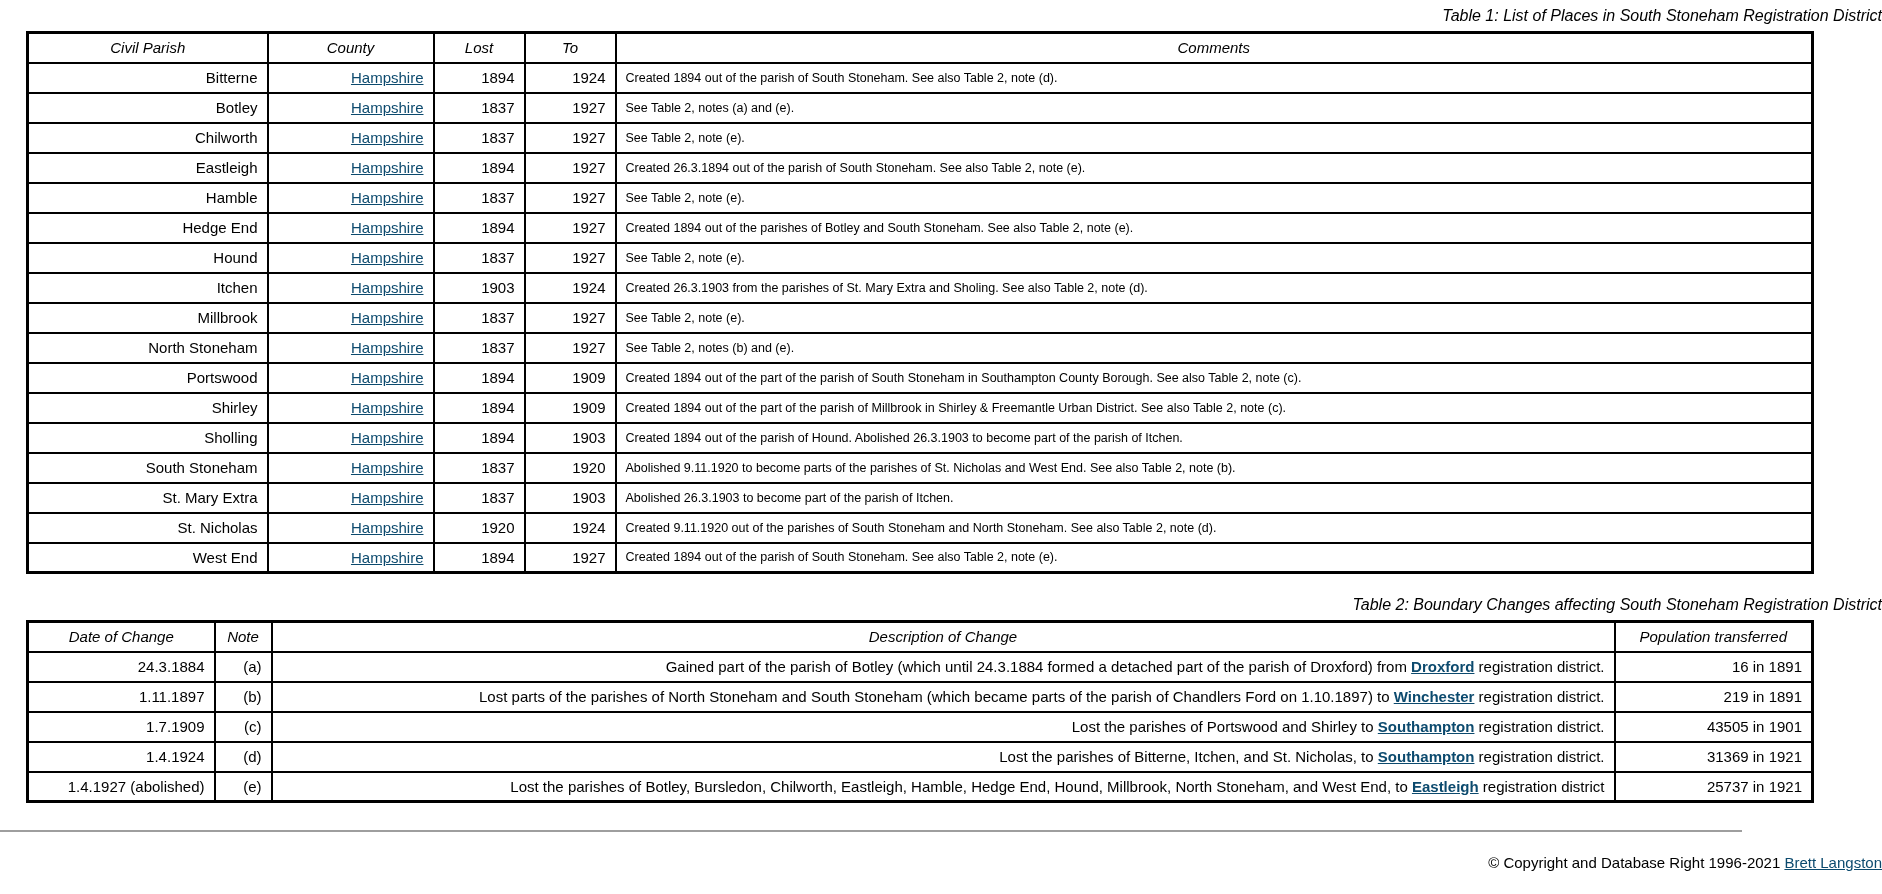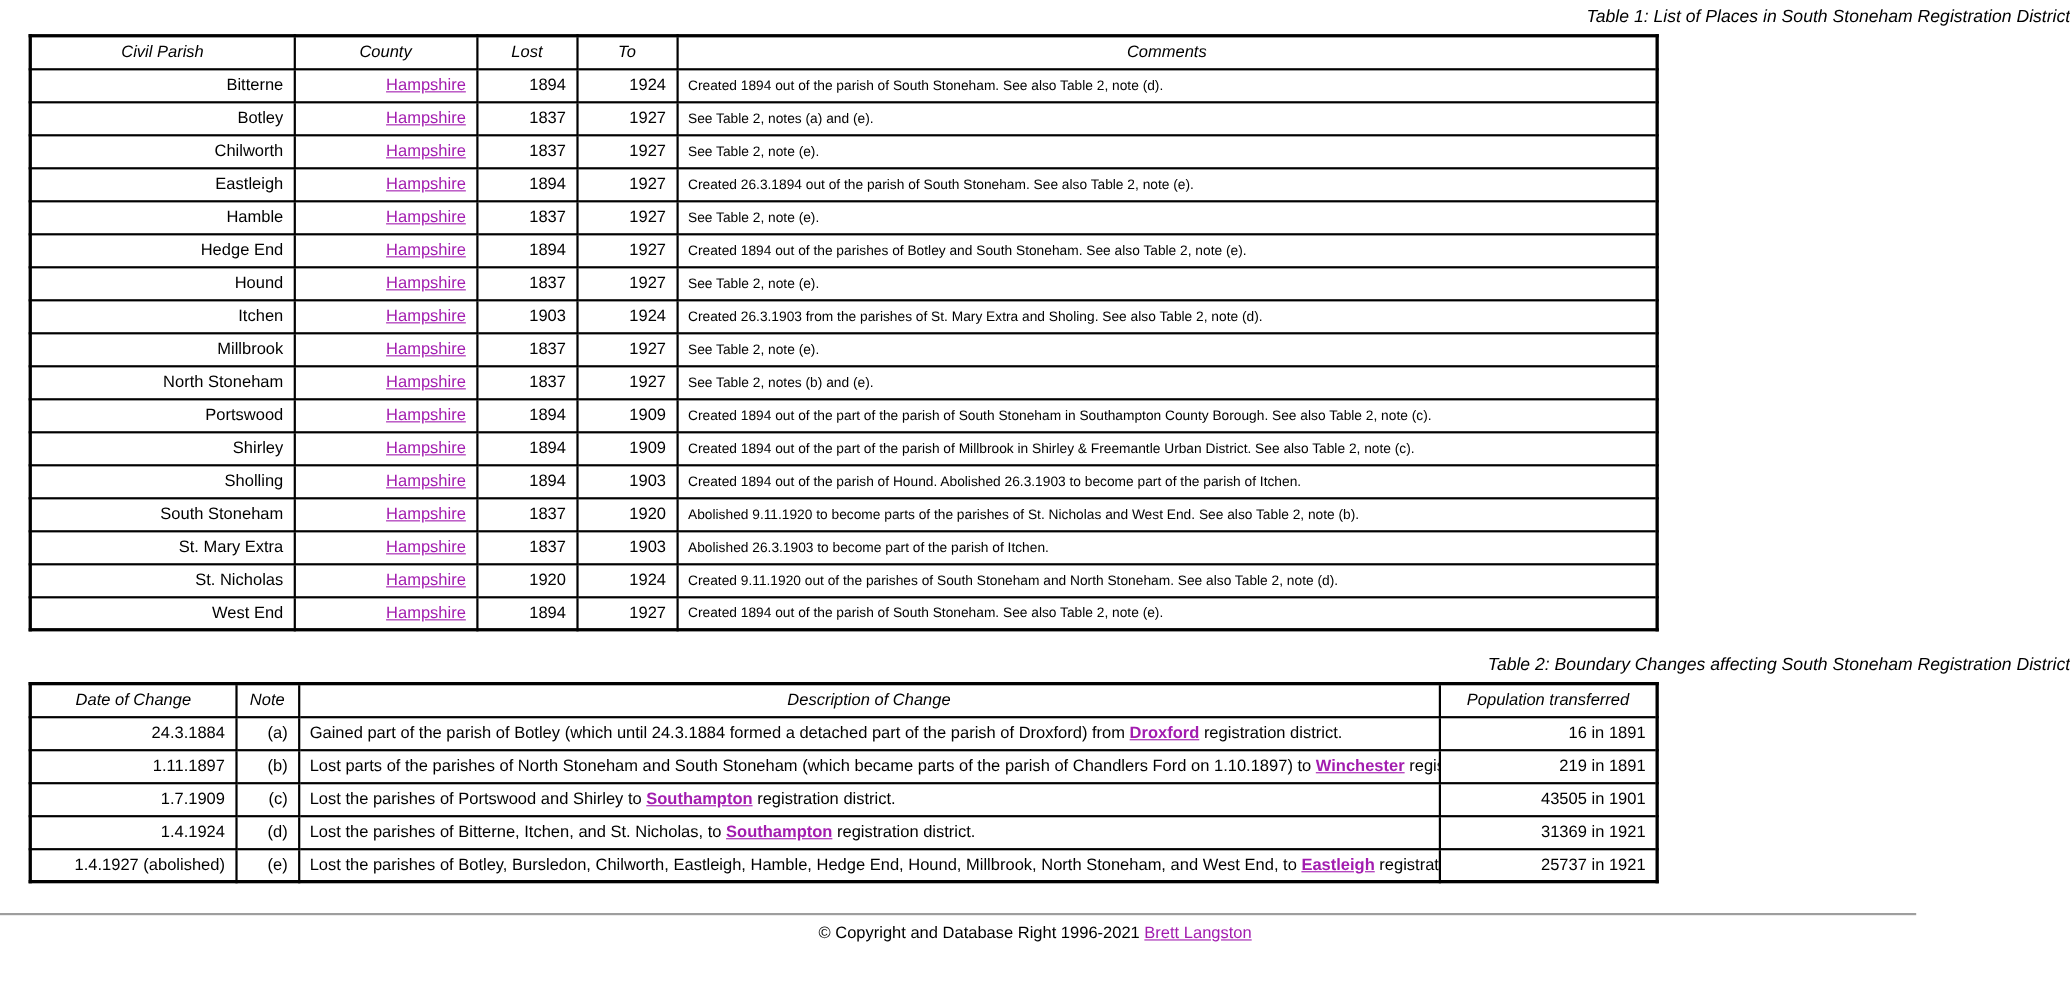--- a/index.html
+++ b/index.html
@@ -20,59 +20,59 @@
     font-size: 16px;
     margin: 7px 0 6px 0;
   }
   .caption2 {
     margin-top: 22px;
   }
   table {
     border-collapse: collapse;
     table-layout: fixed;
     margin-left: 26px;
-    width: 1482px;
+    width: 1788px;
     border: 3px solid #000000;
   }
   th, td {
     border: 2px solid #000000;
     box-sizing: border-box;
     height: 30px;
     padding: 2px 9px;
     white-space: nowrap;
     overflow: hidden;
     font-size: 15px;
   }
   th {
     font-style: italic;
     font-weight: normal;
     text-align: center;
   }
   td.parish, td.county { text-align: right; }
   td.year, td.date, td.note, td.pop { text-align: right; }
   td.comment { font-size: 12.5px; margin-left: 12px; }
-  td.desc { text-align: left; }
+  td.desc { text-align: right; }
   a.link {
-    color: #a21caf;
+    color: #0c4a6e;
     text-decoration: underline;
     cursor: pointer;
   }
   a.blink {
     font-weight: bold;
   }
   .footer-rule {
     border: none;
     border-top: 2px solid #9e9e9e;
     margin: 27px 0 0 0;
     width: 1742px;
   }
   .footer {
-    text-align: center;
+    text-align: right;
     font-size: 15px;
-    margin-top: 8px;
+    margin-top: 22px;
     width: 100%;
   }
   
   col.c1-parish   { width: 240px; }
   col.c1-county   { width: 166px; }
   col.c1-from     { width: 91px;  }
   col.c1-to       { width: 91px;  }
   col.c1-comments { width: auto;  }
   col.c2-date     { width: 187px; }
   col.c2-note     { width: 57px;  }

